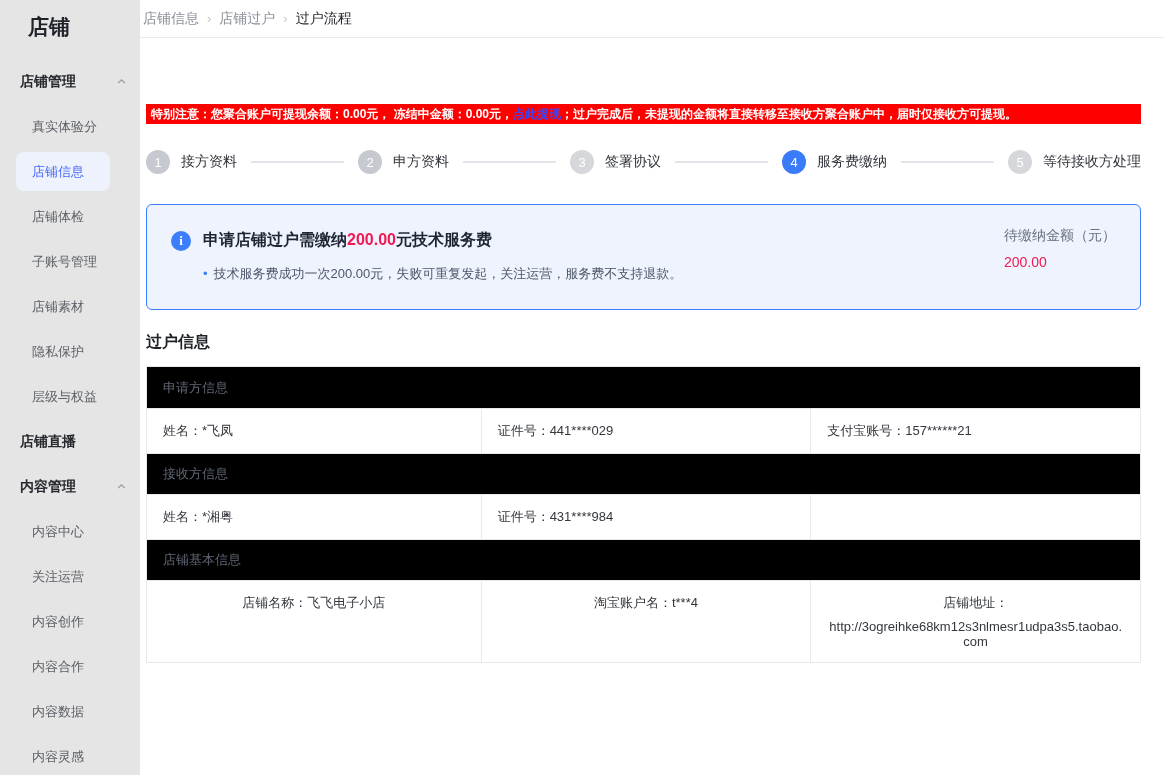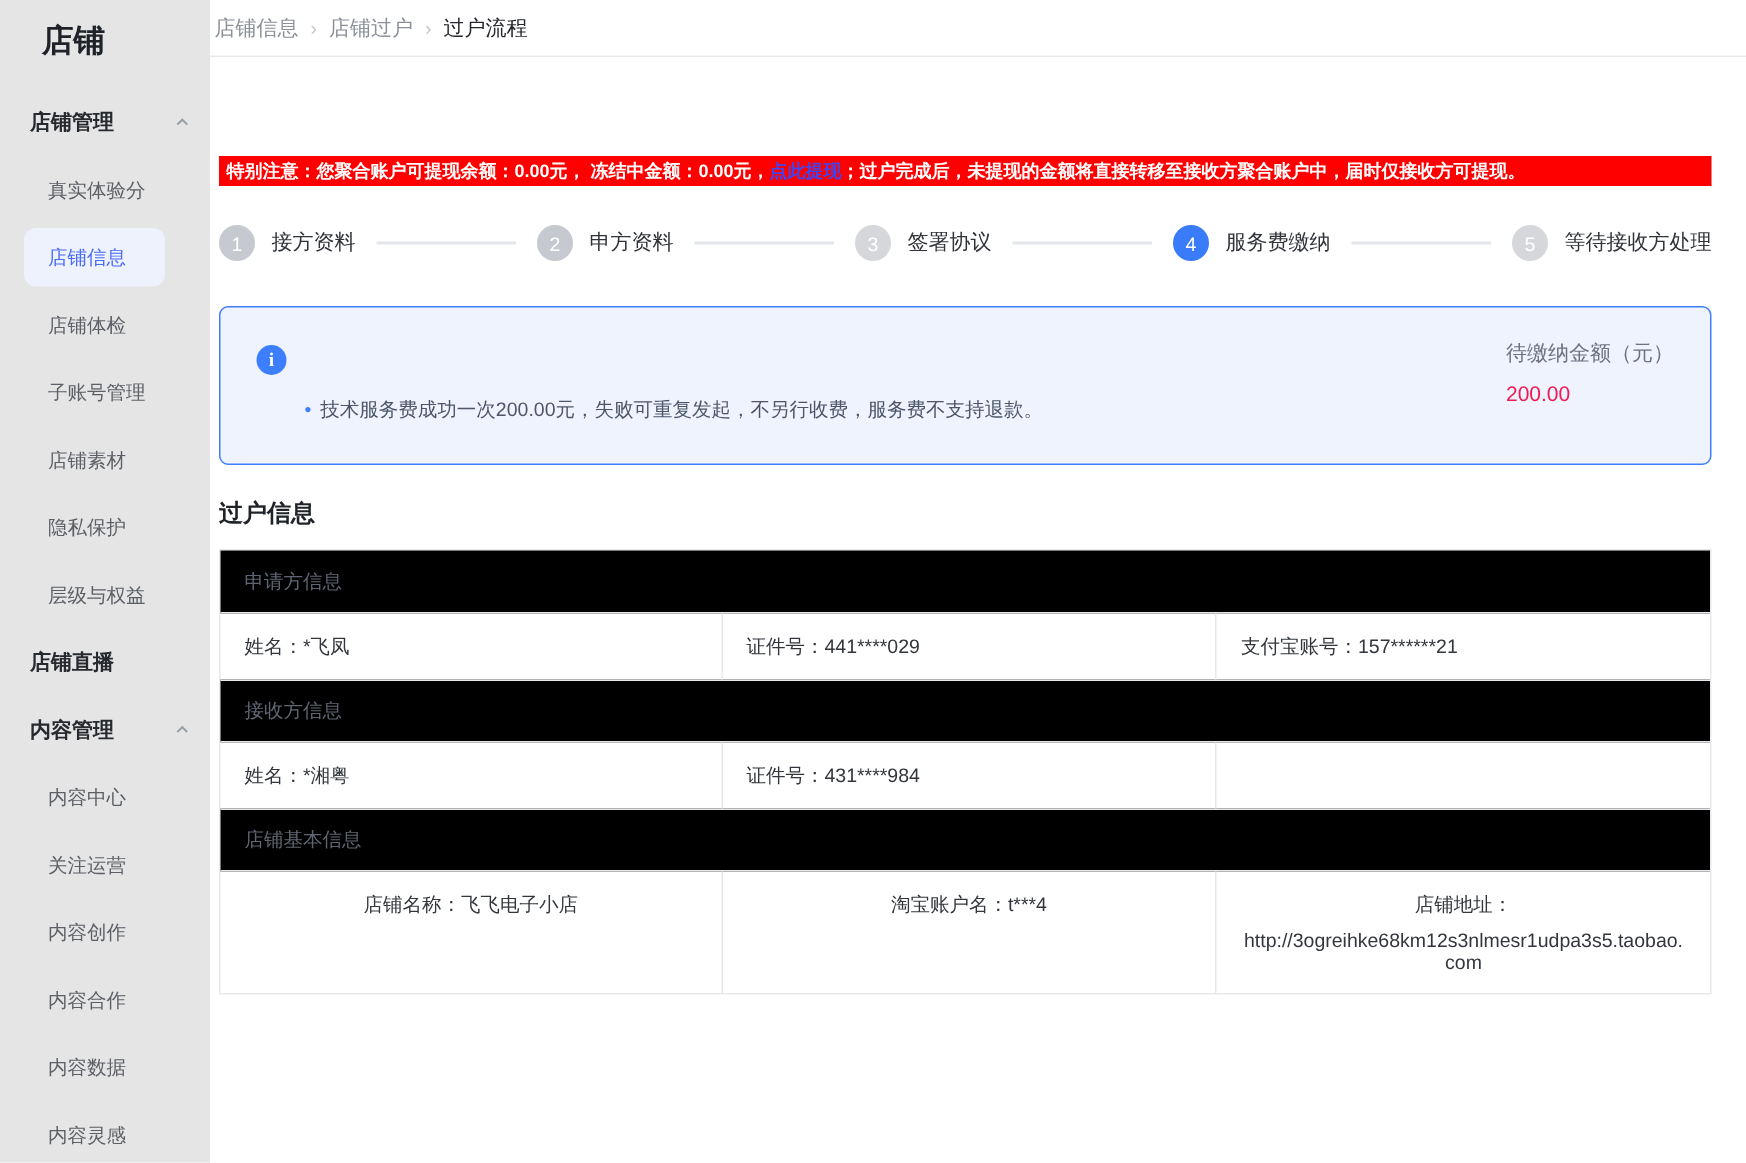--- a/index.html
+++ b/index.html
@@ -143,22 +143,23 @@
     <div class="step-line"></div>
     <div class="step">
       <div class="step-circle g2">5</div>
       <div class="step-label">等待接收方处理</div>
     </div>
   </div>
 
   <div class="fee-box">
     <div class="fee-head">
       <div class="info-icon">i</div>
+      <div class="fee-title"><span>申请店铺过户需缴纳</span><span class="amt">200.00</span><span>元技术服务费</span></div>
     </div>
-    <div class="fee-detail"><span class="dot">•</span><span>技术服务费成功一次200.00元，失败可重复发起，不另行收费，服务费不支持退款。</span></div>
+    <div class="fee-detail"><span class="dot">•</span><span>技术服务费成功一次200.00元，失败可重复发起，关注运营，服务费不支持退款。</span></div>
     <div class="fee-due">
       <div class="fee-due-label">待缴纳金额（元）</div>
       <div class="fee-due-amount">200.00</div>
     </div>
   </div>
 
   <div class="section-title">过户信息</div>
 
   <div class="xtable">
     <div class="t-header">申请方信息</div>

